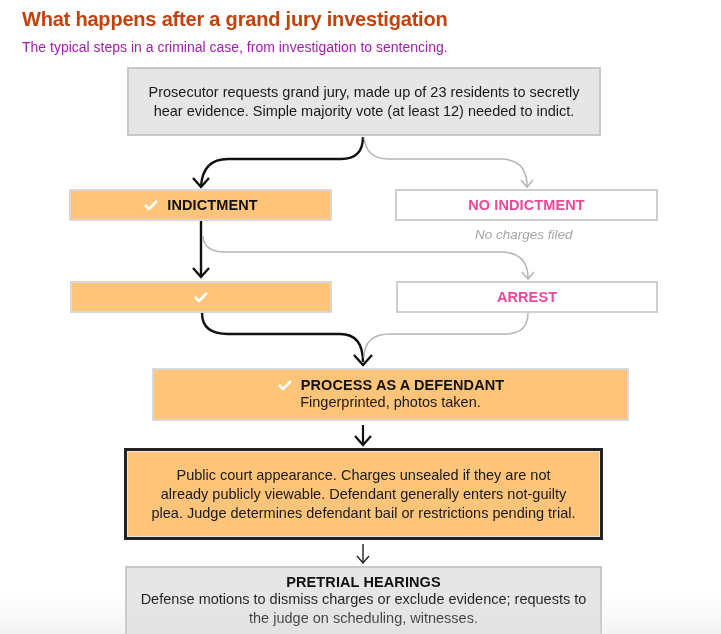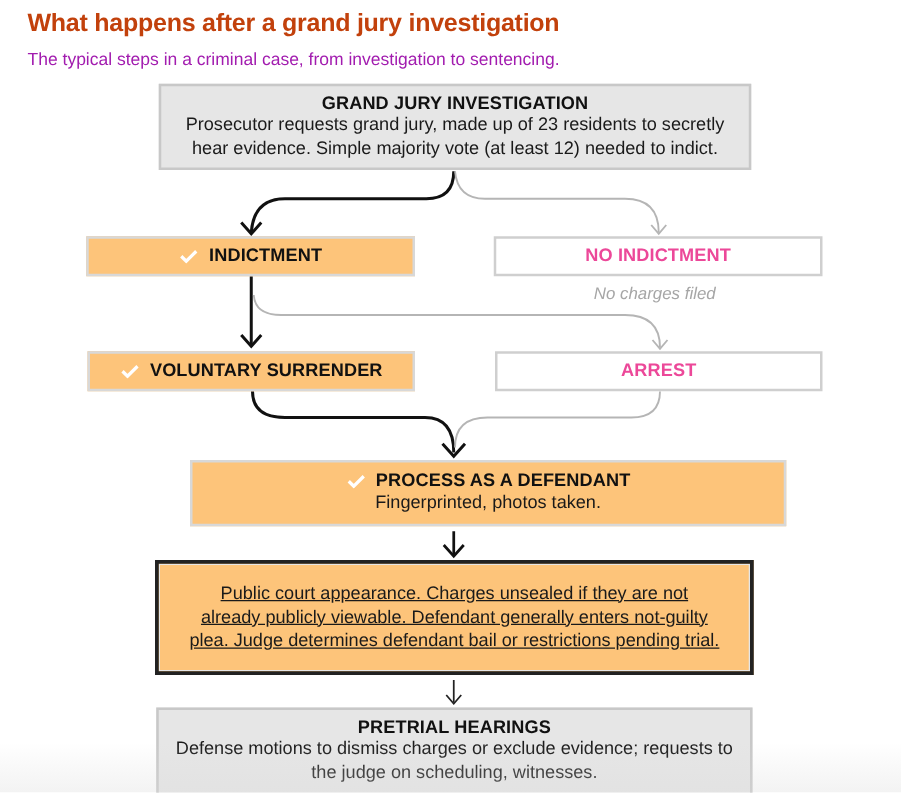--- a/index.html
+++ b/index.html
@@ -71,21 +71,20 @@
   <path d="M528 313 Q528 334 505 334 L390 334 Q364 334 364 358" fill="none" stroke="#b5b5b5" stroke-width="1.5"></path>
 
   <path d="M363 425 L363 444" fill="none" stroke="#111" stroke-width="2.2"></path>
   <path d="M355 436 L363 445 L371 436" fill="none" stroke="#111" stroke-width="2.2"></path>
 
   <path d="M363 544 L363 562" fill="none" stroke="#222" stroke-width="1.4"></path>
   <path d="M357 556 L363 563 L369 556" fill="none" stroke="#222" stroke-width="1.4"></path>
 </svg>
 
 <div class="box gray" style="left:127px; top:67px; width:474px; height:69px;">
-  <div class="head">GRAND JURY INVESTIGATION</div>
   <div class="body" style="padding:0 10px;">Prosecutor requests grand jury, made up of 23 residents to secretly hear evidence. Simple majority vote (at least 12) needed to indict.</div>
 </div>
 
 <div class="box orange" style="left:69px; top:189px; width:263px; height:32px;">
   <div class="head">
     <svg class="check" viewBox="0 0 16 12">
         <path d="M2 6 L6 10 L14 2" fill="none" stroke="#fff" stroke-width="2.6"></path>
       </svg>
     <span>INDICTMENT</span>
   </div>
@@ -96,42 +95,41 @@
       <span>NO INDICTMENT</span>
     </div>
 </div>
 <div class="note" style="left:475px; top:227px;">No charges filed</div>
 
 <div class="box orange" style="left:70px; top:281px; width:262px; height:32px;">
   <div class="head">
     <svg class="check" viewBox="0 0 16 12">
         <path d="M2 6 L6 10 L14 2" fill="none" stroke="#fff" stroke-width="2.6"></path>
       </svg>
-    <span>VOLUNTARY SURRENDER</span>
   </div>
 </div>
 
 <div class="box outline" style="left:396px; top:281px; width:262px; height:32px;">
   <div class="head">
       <span>ARREST</span>
     </div>
 </div>
 
 <div class="box orange" style="left:125px; top:368px; width:477px; height:53px;margin-left:27px;">
   <div class="head">
     <svg class="check" viewBox="0 0 16 12">
         <path d="M2 6 L6 10 L14 2" fill="none" stroke="#fff" stroke-width="2.6"></path>
       </svg>
     <span>PROCESS AS A DEFENDANT</span>
   </div>
   <div class="body">Fingerprinted, photos taken.</div>
 </div>
 
 <div class="box highlight" style="left:124px; top:448px; width:479px; height:92px;">
-  <div class="body" style="padding:0 24px;text-decoration:underline;">Public court appearance. Charges unsealed if they are not already publicly viewable. Defendant generally enters not-guilty plea. Judge determines defendant bail or restrictions pending trial.</div>
+  <div class="body" style="padding:0 24px;">Public court appearance. Charges unsealed if they are not already publicly viewable. Defendant generally enters not-guilty plea. Judge determines defendant bail or restrictions pending trial.</div>
 </div>
 
 <div class="box gray" style="left:125px; top:566px; width:477px; height:72px; justify-content:flex-start; padding-top:6px;">
   <div class="head">PRETRIAL HEARINGS</div>
   <div class="body" style="padding:0 12px;">Defense motions to dismiss charges or exclude evidence; requests to the judge on scheduling, witnesses.</div>
 </div>
 
 <div class="fade"></div>
 
 </body></html>

